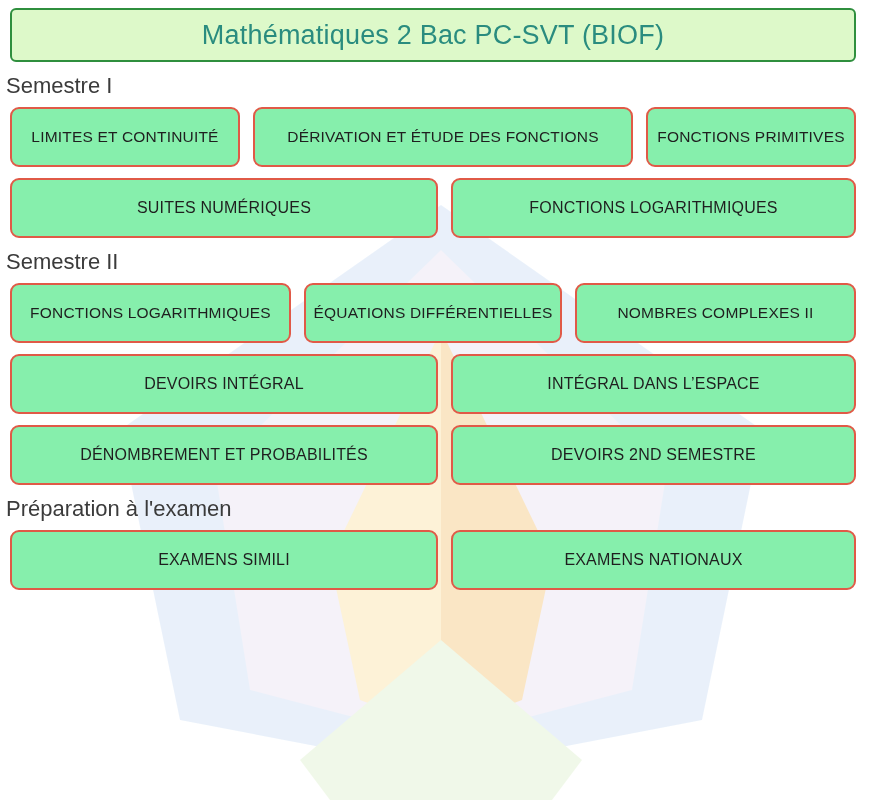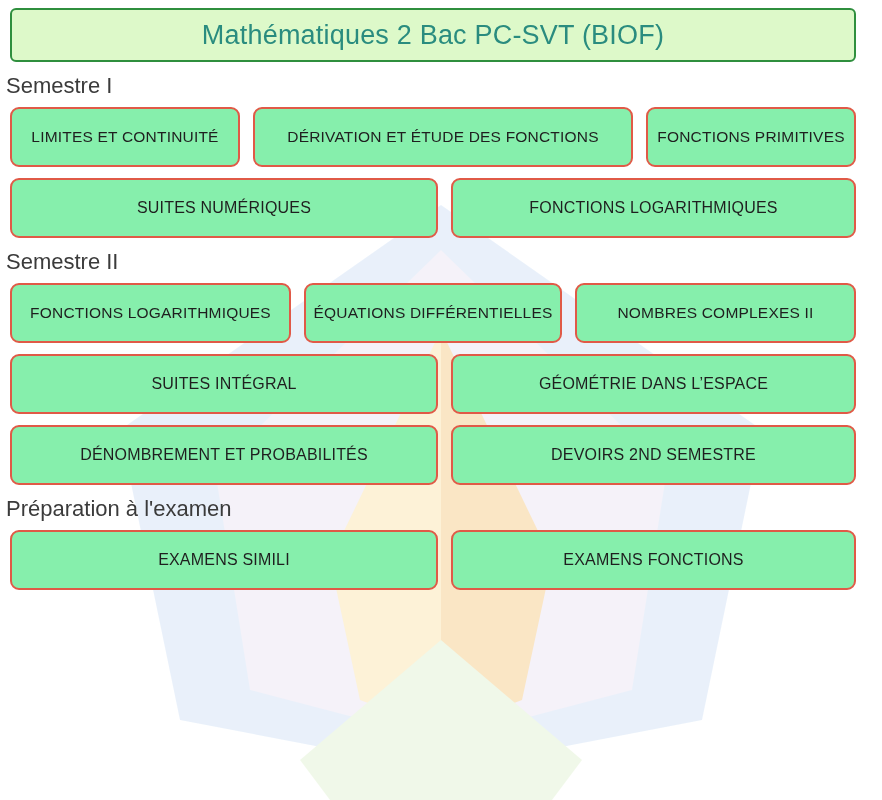--- a/index.html
+++ b/index.html
@@ -145,29 +145,29 @@
 
   <div class="section-title">Semestre II</div>
 
   <div class="row r4">
     <div class="chip c1">FONCTIONS LOGARITHMIQUES</div>
     <div class="chip c3">ÉQUATIONS DIFFÉRENTIELLES</div>
     <div class="chip c2">NOMBRES COMPLEXES II</div>
   </div>
 
   <div class="row r5">
-    <div class="chip wide c1">SUITES INTÉGRAL</div>
-    <div class="chip wide c2">GÉOMÉTRIE DANS L’ESPACE</div>
+    <div class="chip wide c1">DEVOIRS INTÉGRAL</div>
+    <div class="chip wide c2">INTÉGRAL DANS L’ESPACE</div>
   </div>
 
   <div class="row r6">
     <div class="chip wide c1">DÉNOMBREMENT ET PROBABILITÉS</div>
     <div class="chip wide c2">DEVOIRS 2ND SEMESTRE</div>
   </div>
 
   <div class="section-title">Préparation à l'examen</div>
 
   <div class="row r7">
     <div class="chip wide c1">EXAMENS SIMILI</div>
-    <div class="chip wide c2">EXAMENS FONCTIONS</div>
+    <div class="chip wide c2">EXAMENS NATIONAUX</div>
   </div>
 
 </div>
 
 </body></html>

